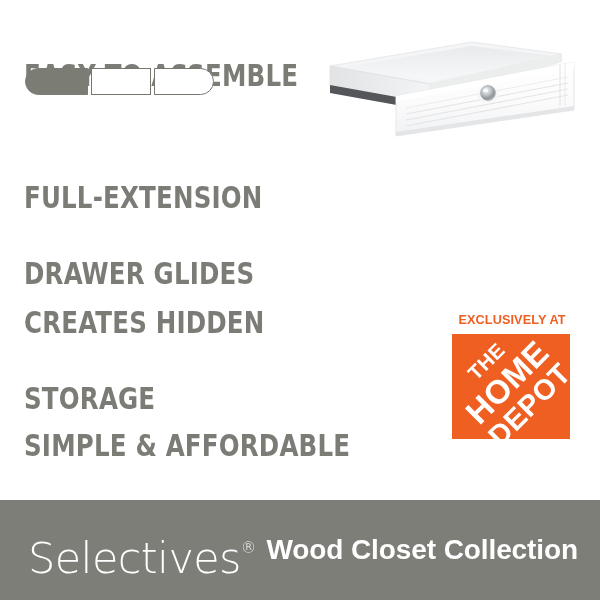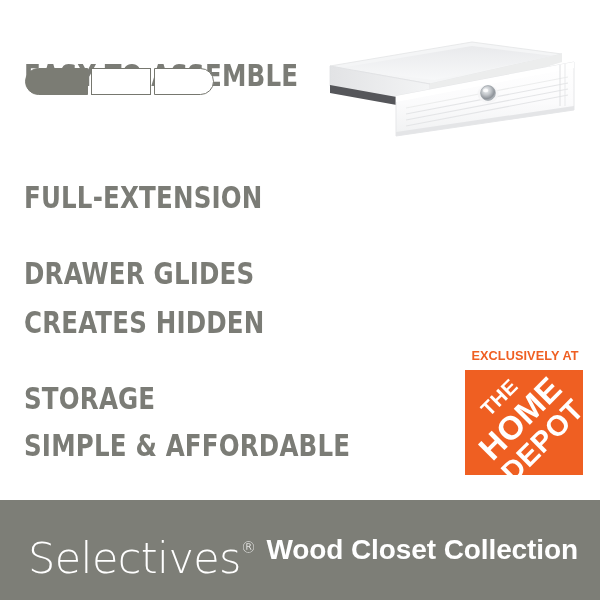--- a/index.html
+++ b/index.html
@@ -87,23 +87,22 @@
     top: 18px;
     width: 268px;
     height: 120px;
   }
   #drawer-photo svg { display: block; }
 
   
   #home-depot-badge {
     position: absolute;
     left: 452px;
-    top: 348px;
+    top: 312px;
     width: 120px;
-    margin-left: 13px;
   }
   #exclusively-at-text {
     color: #ef5f22;
     font-family: "Liberation Sans Narrow", "Liberation Sans", sans-serif;
     font-weight: bold;
     font-size: 13.5px;
     letter-spacing: 0.1px;
     line-height: 16px;
     text-align: center;
     transform: scaleX(0.94);

